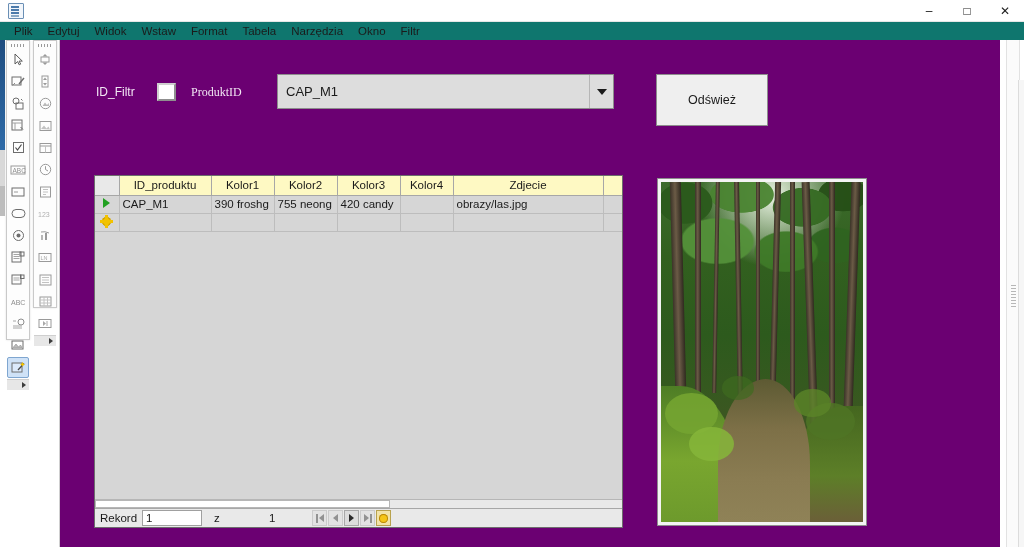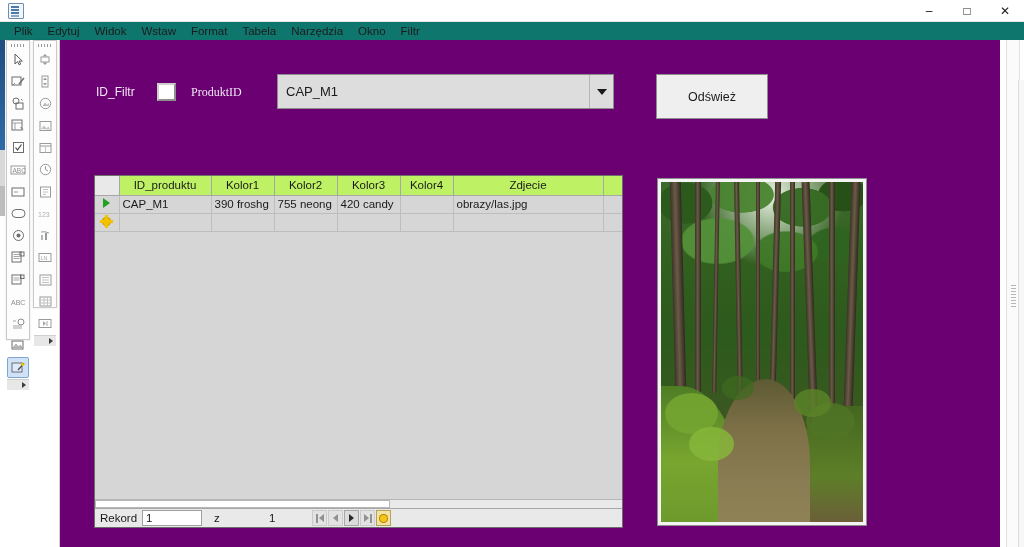--- a/index.html
+++ b/index.html
@@ -130,35 +130,35 @@
     font-size:13px; color:#1a1a1a; padding-left:8px; flex:1 1 auto;
   }
   #combo-produkt .cbtn{
     width:24px; height:33px; background:#dddddd; border-left:1px solid #b6b6b6;
     display:flex; align-items:center; justify-content:center;
   }
   #combo-produkt .cbtn .ar{
     width:0;height:0;border-left:5px solid transparent;border-right:5px solid transparent;border-top:6px solid #1a1a1a;
   }
   #btn-odswiez{
-    position:absolute; left:596px; top:34px; width:112px; height:45px;
+    position:absolute; left:596px; top:34px; width:112px; height:52px;
     background:#efefef; border:1px solid #8d8d8d;
     display:flex; align-items:center; justify-content:center;
     font-size:12.5px; color:#1a1a1a;
   }
 
   
   #grid{
     position:absolute; left:34px; top:135px; width:529px; height:353px;
     background:#d6d6d6; border:1px solid #6d6d6d;
     font-size:11.5px; color:#1a1a1a; overflow:hidden;
   }
   #grid table{ border-collapse:collapse; width:100%; table-layout:fixed; }
   #grid thead th{
-    background:#bef264; border-right:1px solid #a7a7a7; border-bottom:1px solid #a7a7a7;
+    background:#fef9c3; border-right:1px solid #a7a7a7; border-bottom:1px solid #a7a7a7;
     height:19px; font-weight:normal; font-size:11.5px; color:#1a1a1a; text-align:center;
     padding:0 3px; overflow:hidden; white-space:nowrap;
   }
   #grid tbody td{
     background:#d6d6d6; border-right:1px solid #bdbdbd; border-bottom:1px solid #bdbdbd;
     height:18px; padding:0 3px; overflow:hidden; white-space:nowrap; text-overflow:clip;
   }
   #grid tbody tr.datarow td{ background:#d6d6d6; }
   #grid .rowhdr{
     width:24px; background:#e9e9e9; text-align:center; vertical-align:middle;

